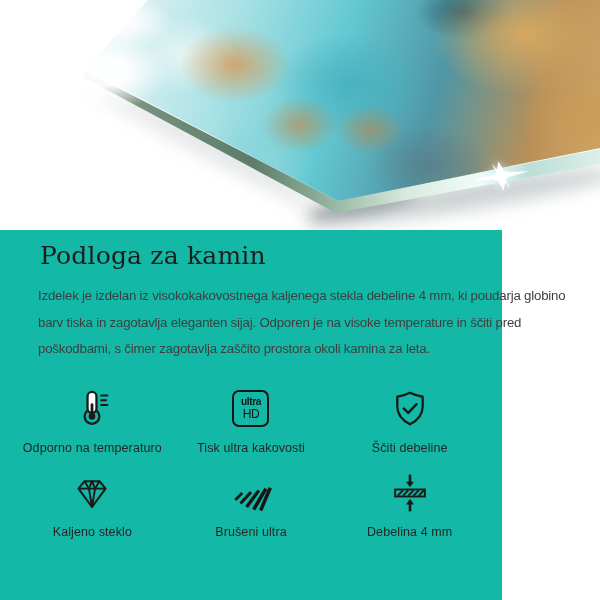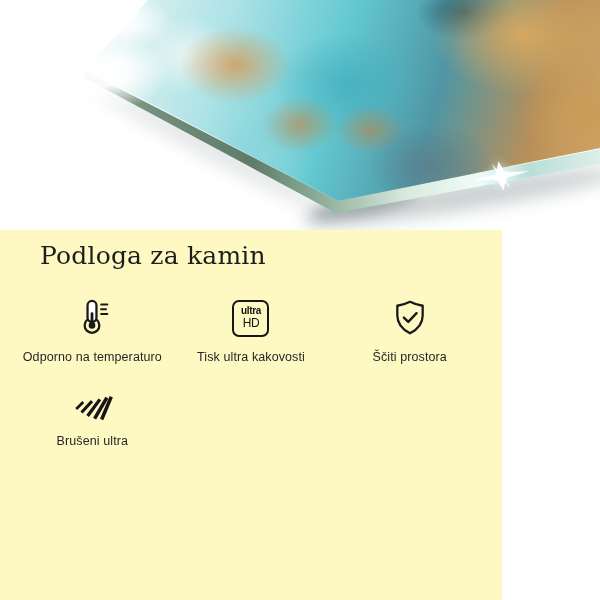--- a/index.html
+++ b/index.html
@@ -1,21 +1,21 @@
 <!DOCTYPE html>
 <html><head>
 <meta charset="utf-8">
 <style>
   html,body{margin:0;padding:0;}
   body{
     width:600px;height:600px;background:#ffffff;overflow:hidden;
     font-family:"Liberation Sans","DejaVu Sans",sans-serif;
     -webkit-font-smoothing:antialiased;
   }
-  .page{position:relative;width:502px;height:600px;background:#fef9c3;}
+  .page{position:relative;width:502px;height:600px;background:#14b8a6;}
 
   
   .hero{position:relative;width:600px;height:230px;background:#fff;overflow:hidden;}
   .shadow{position:absolute;border-radius:50%;}
   .shadow-left{left:95px;top:78px;width:270px;height:18px;background:rgba(130,140,142,.26);
     filter:blur(9px);transform:rotate(28deg);transform-origin:left center;z-index:1;}
   .shadow-right{left:300px;top:184px;width:320px;height:26px;background:rgba(110,125,128,.38);
     filter:blur(9px);transform:rotate(-9deg);z-index:1;}
   .shadow-corner{left:308px;top:196px;width:110px;height:18px;background:rgba(90,105,108,.5);
     filter:blur(7px);transform:rotate(-12deg);z-index:1;}
@@ -103,20 +103,21 @@
       </g>
       <circle cx="31" cy="25" r="6" fill="#ffffff" opacity="0.55"></circle>
       <circle cx="31" cy="25" r="3" fill="#ffffff"></circle>
     </svg>
   </div>
 
   <h1>
     <span>Podloga za kamin</span><br>
   </h1>
 
+  <p class="desc">Izdelek je izdelan iz visokokakovostnega kaljenega stekla debeline 4 mm, ki poudarja globino barv tiska in zagotavlja eleganten sijaj. Odporen je na visoke temperature in ščiti pred poškodbami, s čimer zagotavlja zaščito prostora okoli kamina za leta.</p>
 
   <div class="features">
 
     <div class="feature">
       <div class="icon-wrap">
         <svg class="ic" width="42" height="42" viewBox="0 0 48 48" fill="none" stroke="#1a1a1a">
           <circle cx="24" cy="32.5" r="8.4" stroke-width="2.6"></circle>
           <rect x="18.9" y="4.5" width="10.2" height="24" rx="5.1" fill="#fff" stroke-width="2.6"></rect>
           <line x1="24" y1="19" x2="24" y2="32.5" stroke-width="3.2" stroke-linecap="round"></line>
           <circle cx="24" cy="32.5" r="3.8" fill="#1a1a1a" stroke="none"></circle>
@@ -138,32 +139,56 @@
       <div class="label">Tisk ultra kakovosti</div>
     </div>
 
     <div class="feature">
       <div class="icon-wrap">
         <svg class="ic" width="42" height="42" viewBox="0 0 48 48" fill="none" stroke="#1a1a1a">
           <path d="M24 5.5 C28.5 7.8 33.2 9.3 38.5 10 L38.5 21 C38.5 30.5 32.8 36.8 24 41.5 C15.2 36.8 9.5 30.5 9.5 21 L9.5 10 C14.8 9.3 19.5 7.8 24 5.5 Z" stroke-width="2.6" stroke-linejoin="round"></path>
           <path d="M17 23.5 L22 28.5 L31.5 18.5" stroke-width="2.8" stroke-linecap="round" stroke-linejoin="round"></path>
         </svg>
       </div>
-      <div class="label">Ščiti prostora</div>
+      <div class="label">Ščiti debeline</div>
     </div>
 
+    <div class="feature">
+      <div class="icon-wrap">
+        <svg class="ic" width="42" height="42" viewBox="0 0 48 48" fill="none" stroke="#1a1a1a">
+          <path d="M15.5 10.5 L32.5 10.5 L39.5 19 L24 40 L8.5 19 Z" stroke-width="2.4" stroke-linejoin="round"></path>
+          <path d="M8.5 19 L39.5 19" stroke-width="2.2"></path>
+          <path d="M15.5 10.5 L20.5 19 L24 40 L27.5 19 L32.5 10.5" stroke-width="2.2" stroke-linejoin="round"></path>
+          <path d="M24 10.5 L20.5 19 M24 10.5 L27.5 19" stroke-width="2.2" stroke-linejoin="round"></path>
+        </svg>
+      </div>
+      <div class="label">Kaljeno steklo</div>
+    </div>
 
     <div class="feature">
       <div class="icon-wrap">
         <svg class="ic" width="42" height="42" viewBox="0 0 48 48" fill="none" stroke="#151515">
           <line x1="6" y1="32" x2="14" y2="24" stroke-width="3"></line>
           <line x1="12" y1="36" x2="24" y2="23" stroke-width="3.4"></line>
           <line x1="19" y1="40" x2="33" y2="21" stroke-width="3.8"></line>
           <line x1="27" y1="43" x2="41" y2="19" stroke-width="4"></line>
           <line x1="35" y1="44" x2="46" y2="18" stroke-width="4"></line>
         </svg>
       </div>
       <div class="label">Brušeni ultra</div>
     </div>
 
+    <div class="feature">
+      <div class="icon-wrap">
+        <svg class="ic" width="42" height="42" viewBox="0 0 48 48" fill="none" stroke="#1a1a1a">
+          <rect x="7" y="20" width="34" height="8" stroke-width="2.2"></rect>
+          <path d="M10 27 L16 21 M16 27 L22 21 M22 27 L28 21 M28 27 L34 21 M34 27 L40 21" stroke-width="2.4"></path>
+          <line x1="24" y1="3" x2="24" y2="12" stroke-width="3"></line>
+          <polygon points="19.5,11 28.5,11 24,17.5" fill="#1a1a1a" stroke="none"></polygon>
+          <line x1="24" y1="45" x2="24" y2="36" stroke-width="3"></line>
+          <polygon points="19.5,37 28.5,37 24,30.5" fill="#1a1a1a" stroke="none"></polygon>
+        </svg>
+      </div>
+      <div class="label">Debelina 4 mm</div>
+    </div>
 
   </div>
 </div>
 
 </body></html>

